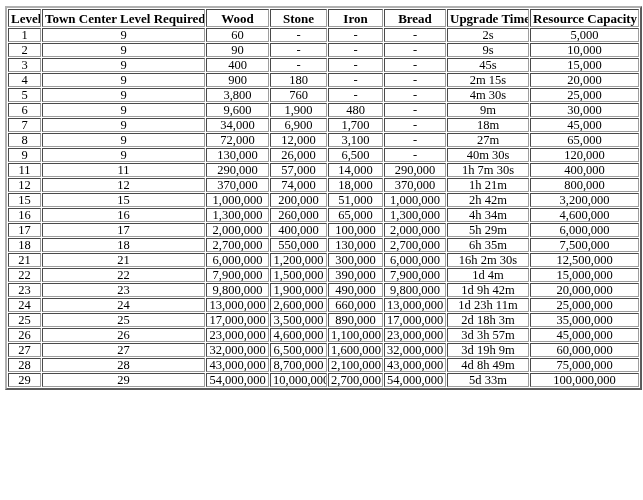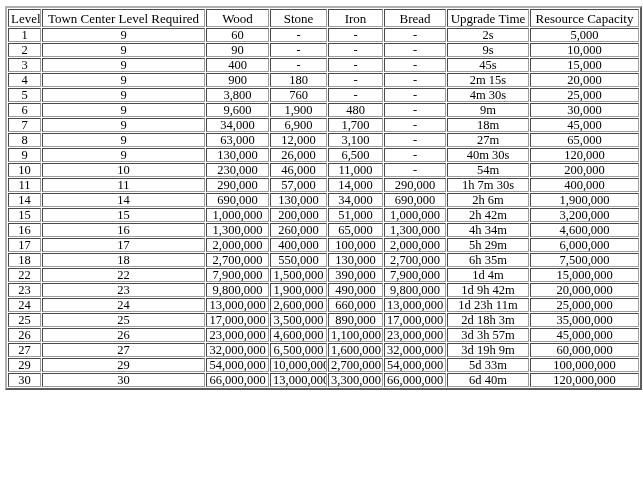--- a/index.html
+++ b/index.html
@@ -27,21 +27,21 @@
   table.upgrade-table th,
   table.upgrade-table td {
     border: 1px inset #9e9e9e;
     text-align: center;
     vertical-align: middle;
     padding: 0 2px;
     overflow: hidden;
     white-space: nowrap;
   }
   table.upgrade-table th {
-    font-weight: normal;
+    font-weight: bold;
     font-size: 13px;
     line-height: 15px;
     height: 16px;
   }
   table.upgrade-table td {
     font-size: 12.5px;
     line-height: 12px;
     height: 12px;
   }
   col.c-level   { width: 33px; }
@@ -147,66 +147,56 @@
           <td>34,000</td>
           <td>6,900</td>
           <td>1,700</td>
           <td>-</td>
           <td>18m</td>
           <td>45,000</td>
         </tr>
         <tr>
           <td>8</td>
           <td>9</td>
-          <td>63,000</td>
+          <td>72,000</td>
           <td>12,000</td>
           <td>3,100</td>
           <td>-</td>
           <td>27m</td>
           <td>65,000</td>
         </tr>
         <tr>
           <td>9</td>
           <td>9</td>
           <td>130,000</td>
           <td>26,000</td>
           <td>6,500</td>
           <td>-</td>
           <td>40m 30s</td>
           <td>120,000</td>
-        </tr>
-        <tr>
-          <td>10</td>
-          <td>10</td>
-          <td>230,000</td>
-          <td>46,000</td>
-          <td>11,000</td>
-          <td>-</td>
-          <td>54m</td>
-          <td>200,000</td>
         </tr>
         <tr>
           <td>11</td>
           <td>11</td>
           <td>290,000</td>
           <td>57,000</td>
           <td>14,000</td>
           <td>290,000</td>
           <td>1h 7m 30s</td>
           <td>400,000</td>
         </tr>
         <tr>
-          <td>14</td>
-          <td>14</td>
-          <td>690,000</td>
-          <td>130,000</td>
-          <td>34,000</td>
-          <td>690,000</td>
-          <td>2h 6m</td>
-          <td>1,900,000</td>
+          <td>12</td>
+          <td>12</td>
+          <td>370,000</td>
+          <td>74,000</td>
+          <td>18,000</td>
+          <td>370,000</td>
+          <td>1h 21m</td>
+          <td>800,000</td>
         </tr>
         <tr>
           <td>15</td>
           <td>15</td>
           <td>1,000,000</td>
           <td>200,000</td>
           <td>51,000</td>
           <td>1,000,000</td>
           <td>2h 42m</td>
           <td>3,200,000</td>
@@ -235,20 +225,30 @@
           <td>18</td>
           <td>18</td>
           <td>2,700,000</td>
           <td>550,000</td>
           <td>130,000</td>
           <td>2,700,000</td>
           <td>6h 35m</td>
           <td>7,500,000</td>
         </tr>
         <tr>
+          <td>21</td>
+          <td>21</td>
+          <td>6,000,000</td>
+          <td>1,200,000</td>
+          <td>300,000</td>
+          <td>6,000,000</td>
+          <td>16h 2m 30s</td>
+          <td>12,500,000</td>
+        </tr>
+        <tr>
           <td>22</td>
           <td>22</td>
           <td>7,900,000</td>
           <td>1,500,000</td>
           <td>390,000</td>
           <td>7,900,000</td>
           <td>1d 4m</td>
           <td>15,000,000</td>
         </tr>
         <tr>
@@ -295,34 +295,34 @@
           <td>27</td>
           <td>27</td>
           <td>32,000,000</td>
           <td>6,500,000</td>
           <td>1,600,000</td>
           <td>32,000,000</td>
           <td>3d 19h 9m</td>
           <td>60,000,000</td>
         </tr>
         <tr>
+          <td>28</td>
+          <td>28</td>
+          <td>43,000,000</td>
+          <td>8,700,000</td>
+          <td>2,100,000</td>
+          <td>43,000,000</td>
+          <td>4d 8h 49m</td>
+          <td>75,000,000</td>
+        </tr>
+        <tr>
           <td>29</td>
           <td>29</td>
           <td>54,000,000</td>
           <td>10,000,000</td>
           <td>2,700,000</td>
           <td>54,000,000</td>
           <td>5d 33m</td>
           <td>100,000,000</td>
         </tr>
-        <tr>
-          <td>30</td>
-          <td>30</td>
-          <td>66,000,000</td>
-          <td>13,000,000</td>
-          <td>3,300,000</td>
-          <td>66,000,000</td>
-          <td>6d 40m</td>
-          <td>120,000,000</td>
-        </tr>
       </tbody>
   </table>
 </div>
 
 </body></html>

